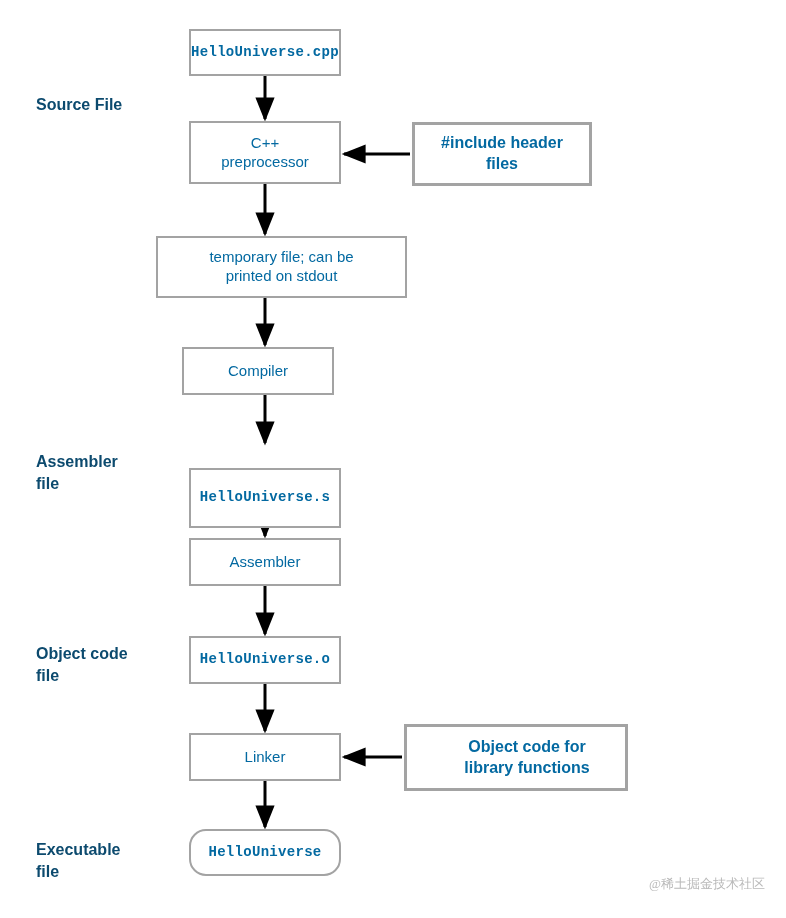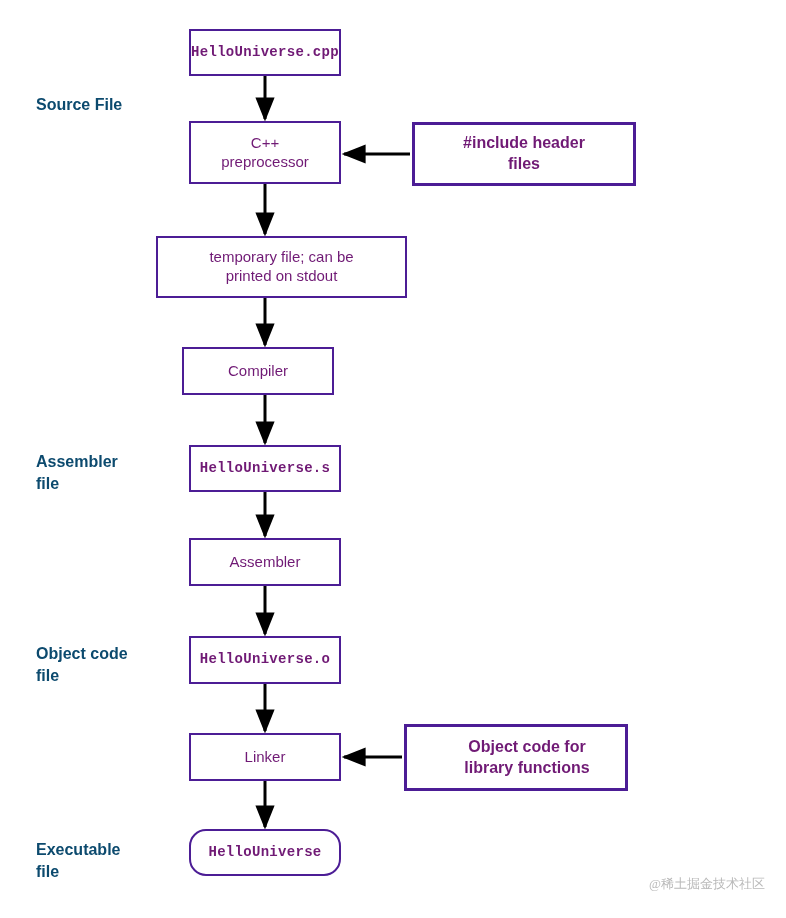--- a/index.html
+++ b/index.html
@@ -13,27 +13,27 @@
   #canvas {
     position: relative;
     width: 786px;
     height: 918px;
     background: #ffffff;
     overflow: hidden;
   }
   .node {
     position: absolute;
     box-sizing: border-box;
-    border: 2px solid #4c1d95;
+    border: 2px solid #a3a3a3;
     background: #ffffff;
     display: flex;
     align-items: center;
     justify-content: center;
     text-align: center;
-    color: #701a75;
+    color: #0369a1;
     line-height: 1.25;
   }
   .node.plain {
     font-family: "Liberation Sans", sans-serif;
     font-size: 15px;
   }
   .node.mono {
     font-family: "Liberation Mono", monospace;
     font-size: 14px;
     font-weight: bold;
@@ -92,24 +92,24 @@
         <line x1="265" y1="586" x2="265" y2="634" marker-end="url(#arrowhead)"></line>
         <line x1="265" y1="684" x2="265" y2="731" marker-end="url(#arrowhead)"></line>
         <line x1="402" y1="757" x2="344" y2="757" marker-end="url(#arrowhead)"></line>
         <line x1="265" y1="781" x2="265" y2="827" marker-end="url(#arrowhead)"></line>
       </g>
   </svg>
 
   <div id="node-layer">
       <div class="node mono" style="left: 189px; top: 29px; width: 152px; height: 47px;">HelloUniverse.cpp</div>
       <div class="node plain" style="left: 189px; top: 121px; width: 152px; height: 63px;">C++<br>preprocessor</div>
-      <div class="node sidebox" style="left: 412px; top: 122px; width: 224px; height: 64px; text-align: center;">#include header<br>files</div>
+      <div class="node sidebox" style="left: 412px; top: 122px; width: 180px; height: 64px; text-align: center;">#include header<br>files</div>
       <div class="node plain" style="left: 156px; top: 236px; width: 251px; height: 62px;">temporary file; can be<br>printed on stdout</div>
       <div class="node plain" style="left: 182px; top: 347px; width: 152px; height: 48px;">Compiler</div>
-      <div class="node mono" style="left: 189px; top: 445px; width: 152px; height: 47px;">HelloUniverse.s</div>
+      <div class="node mono" style="left: 189px; top: 468px; width: 152px; height: 60px;">HelloUniverse.s</div>
       <div class="node plain" style="left: 189px; top: 538px; width: 152px; height: 48px;">Assembler</div>
       <div class="node mono" style="left: 189px; top: 636px; width: 152px; height: 48px;">HelloUniverse.o</div>
       <div class="node plain" style="left: 189px; top: 733px; width: 152px; height: 48px;">Linker</div>
       <div class="node sidebox" style="left: 404px; top: 724px; width: 224px; height: 67px; padding-left: 22px;">Object code for<br>library functions</div>
       <div class="node mono" style="left: 189px; top: 829px; width: 152px; height: 47px; border-radius: 17px;">HelloUniverse</div>
     </div>
   <div id="label-layer">
       <div class="stage-label" style="left: 36px; top: 94px;">Source File</div>
       <div class="stage-label" style="left: 36px; top: 451px;">Assembler<br>file</div>
       <div class="stage-label" style="left: 36px; top: 643px;">Object code<br>file</div>

